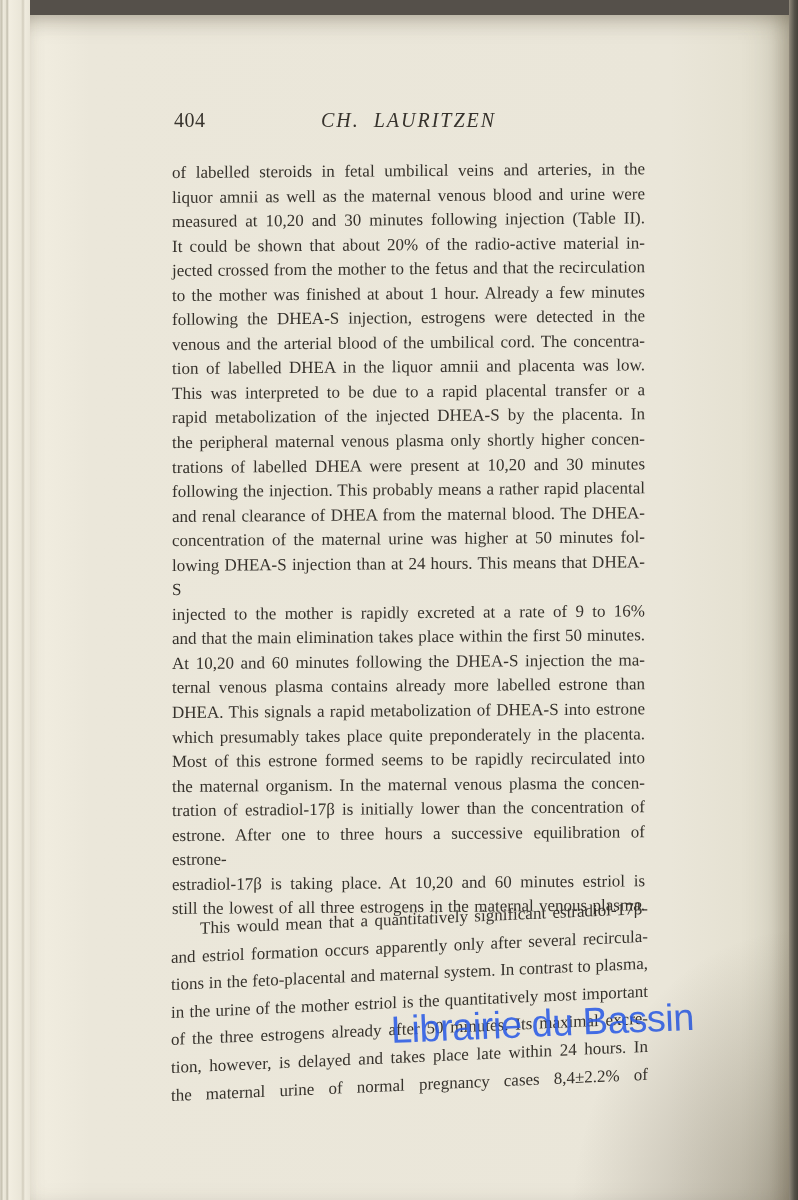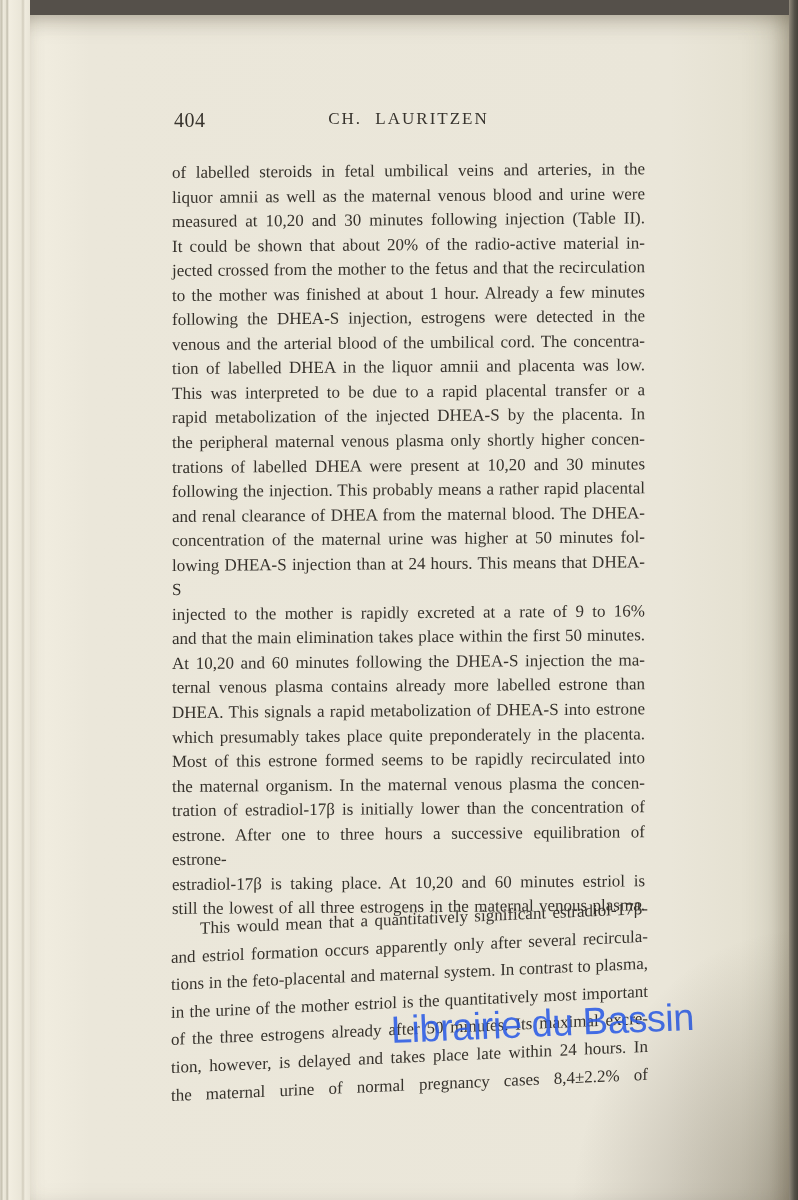--- a/index.html
+++ b/index.html
@@ -39,21 +39,21 @@
   }
   .header-row{
     position:absolute;left:142px;top:92px;width:473px;height:26px;
     color:#37332d;
   }
   .pagenum{
     position:absolute;left:2px;top:2px;font-size:20px;letter-spacing:.5px;
   }
   .runhead{
     position:absolute;left:0;right:0;top:2px;text-align:center;
-    font-size:17px;letter-spacing:2px;word-spacing:7px;
+    font-size:20px;letter-spacing:2px;word-spacing:7px;font-style:italic;
   }
   .para{color:#36322c;font-size:17px;}
   .para .line{
     text-align:justify;text-align-last:justify;
     white-space:normal;
   }
   .para1{
     position:absolute;left:142px;top:146px;width:473px;
     transform:skewY(-0.45deg);transform-origin:left top;
   }

